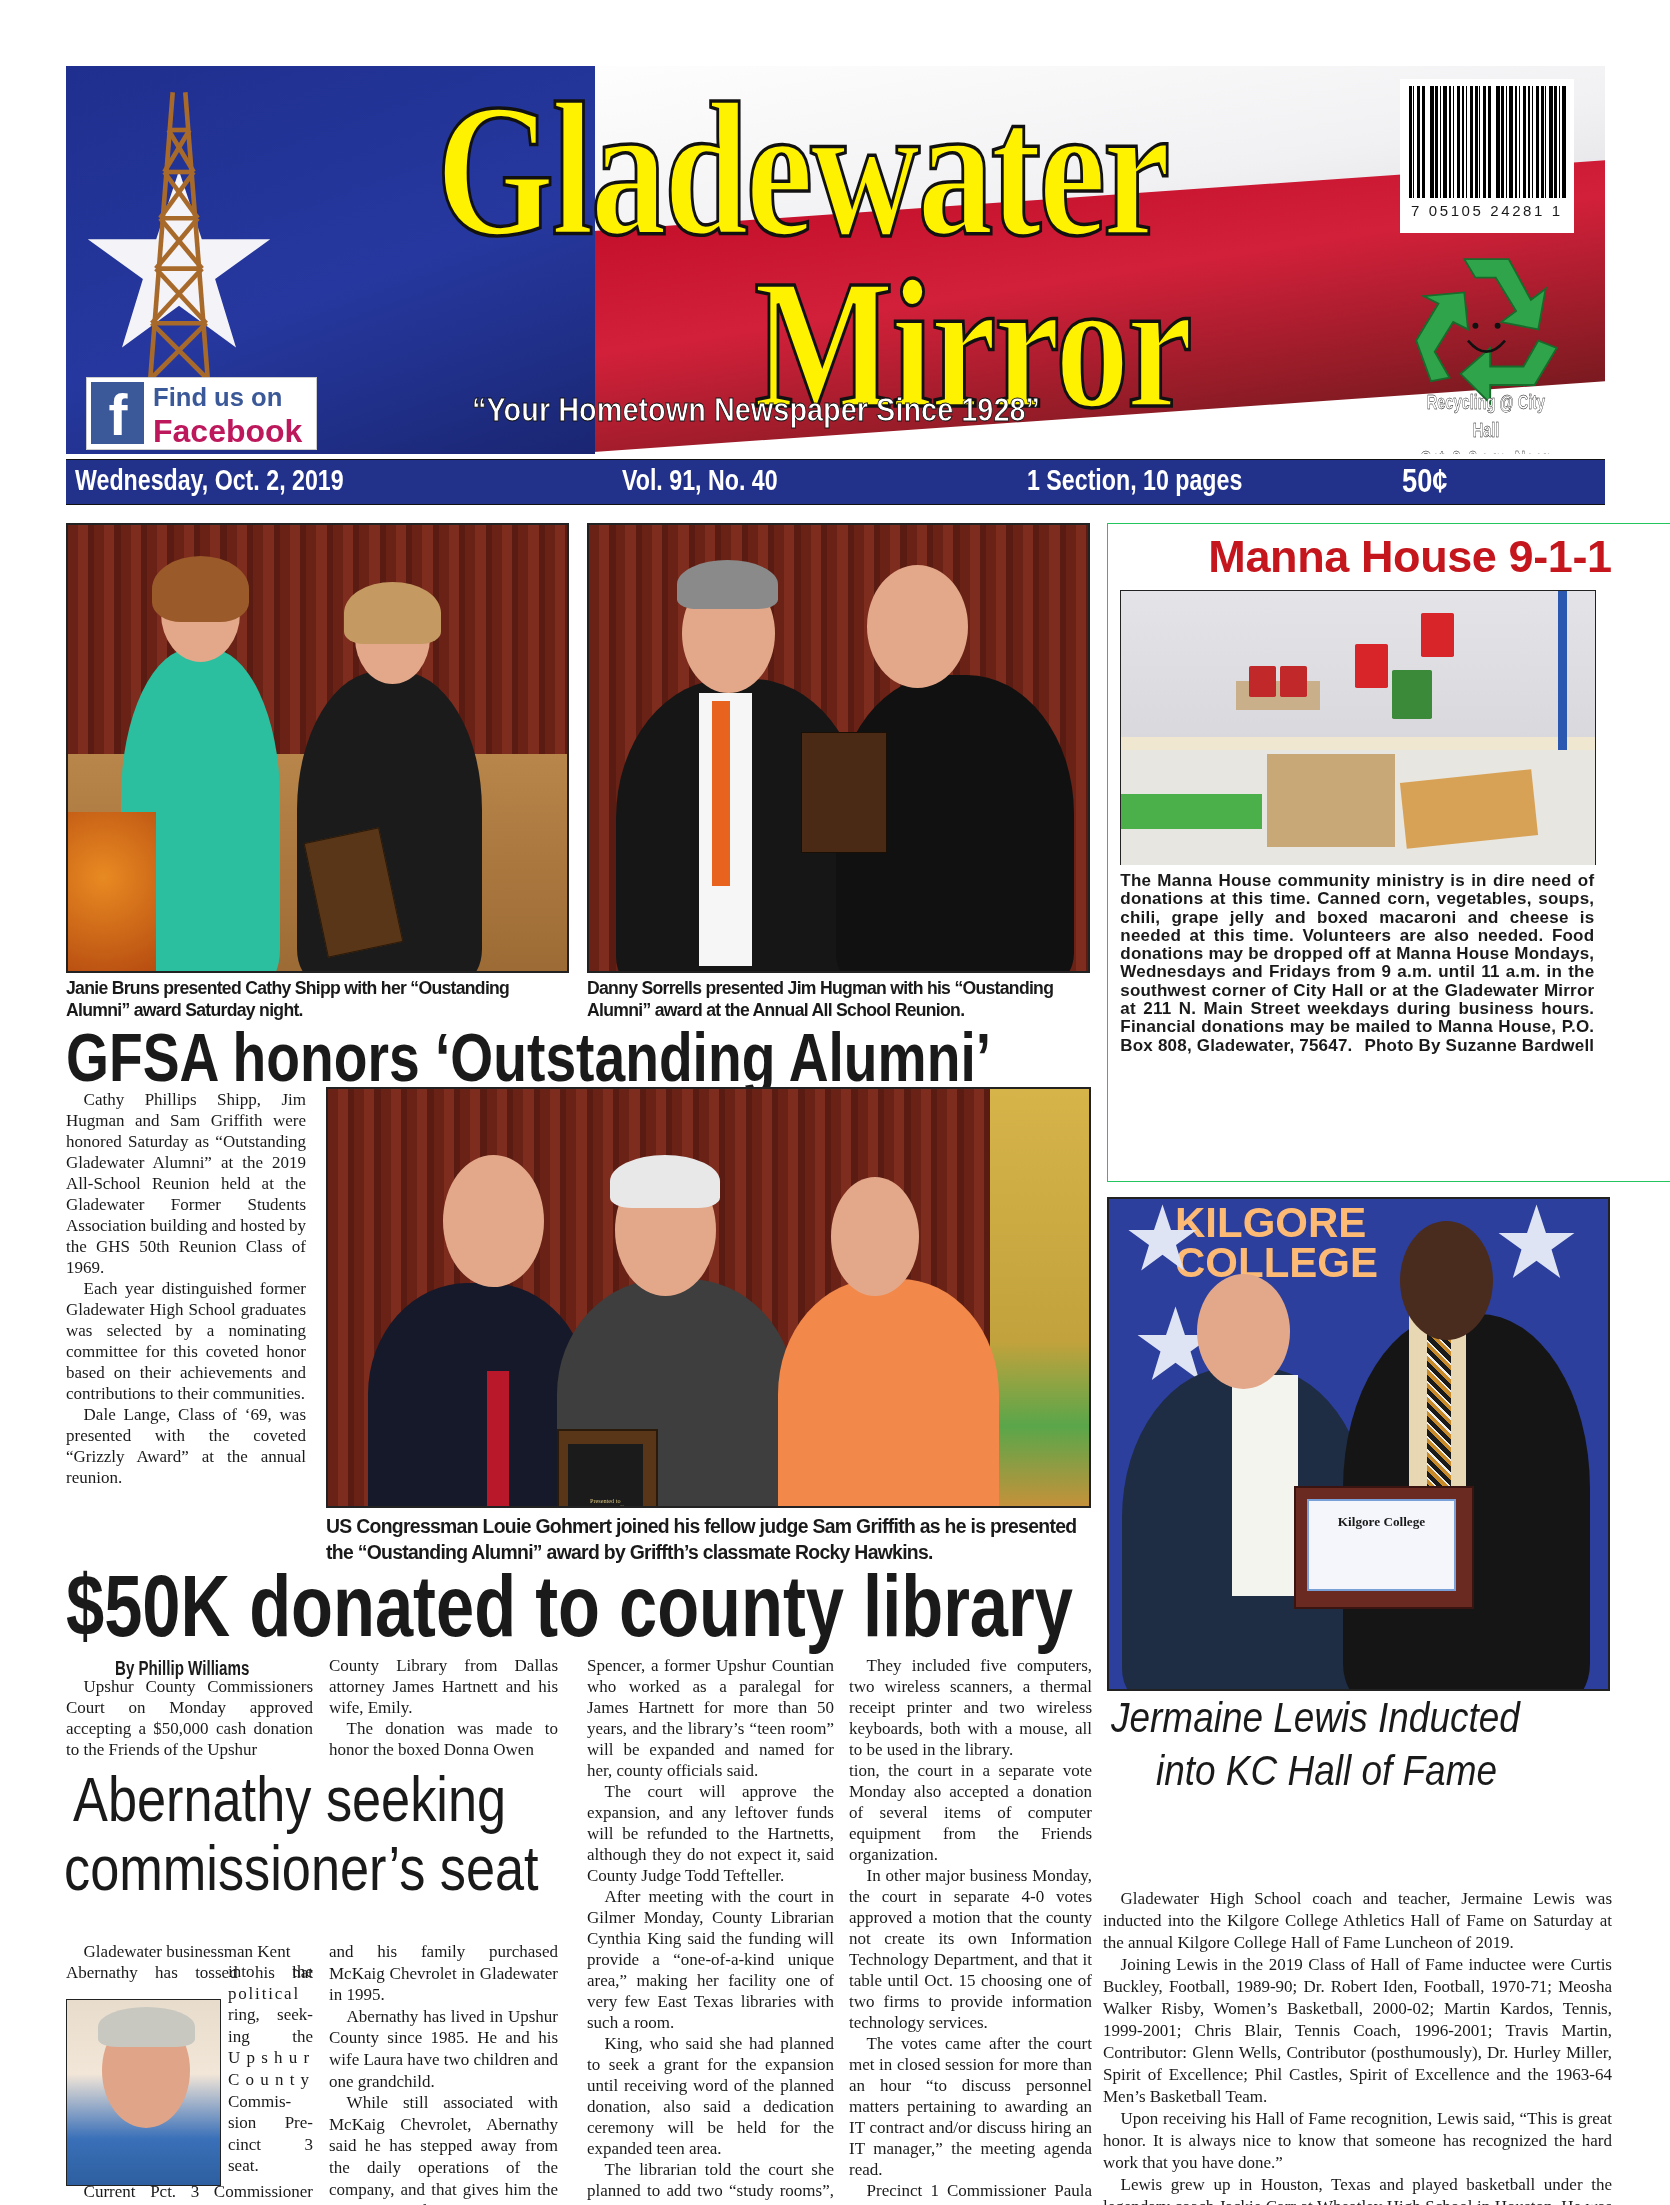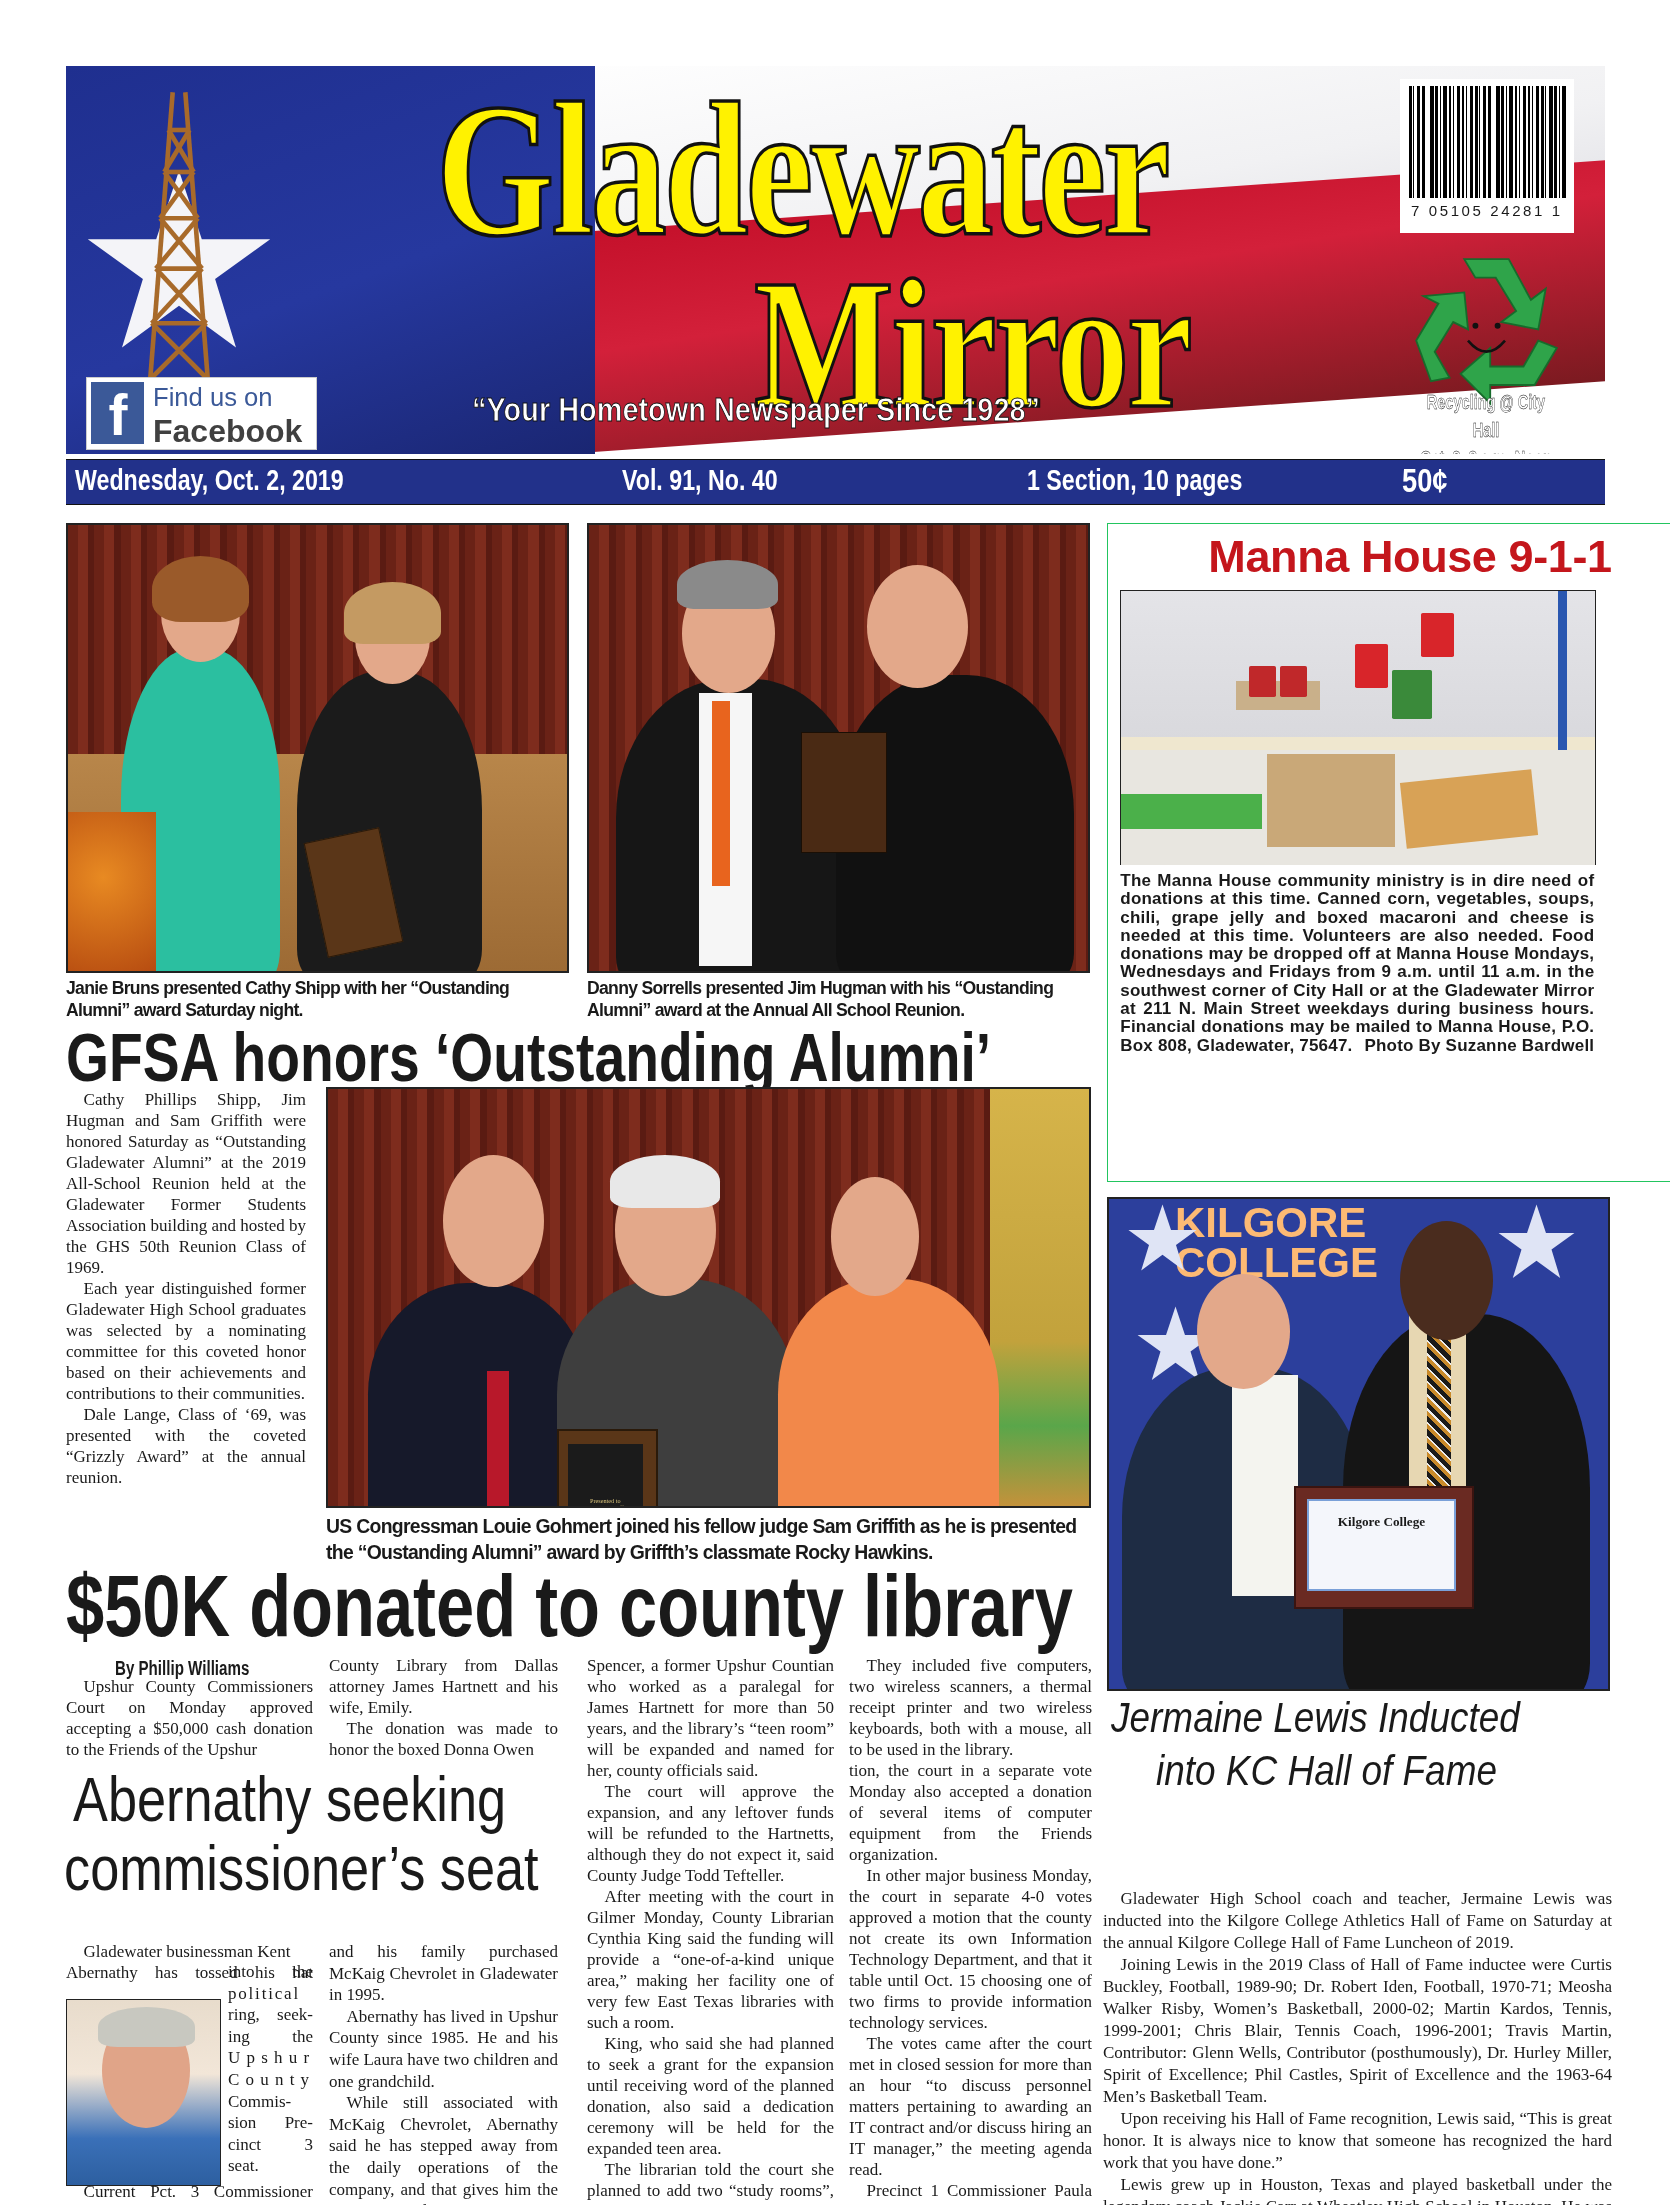--- a/index.html
+++ b/index.html
@@ -19,22 +19,22 @@
   #flag-blue { left:0; top:0; width:529px; height:388px; background:linear-gradient(160deg,#1f2f8f 0%,#26389f 55%,#1a2672 100%); }
   #flag-white { left:397px; top:0; width:1147px; height:190px; background:linear-gradient(170deg,#fff 0%,#f1f1f3 60%,#dcdce2 100%); }
   #flag-red { left:485px; top:168px; width:1059px; height:221px; background:linear-gradient(175deg,#c4102a 0%,#d3203a 40%,#7a1a20 100%); transform:skewY(-4deg); transform-origin:left top; }
   #star { left:17.6px; top:101px; width:190px; height:190px; }
   #derrick { left:71px; top:22px; width:84px; height:357px; }
   #title-1 { left:370px; top:8.8px; font-family:"Liberation Serif", serif; font-weight:bold; font-size:190px; line-height:190px; color:#fff200; -webkit-text-stroke:3.5px #111; letter-spacing:-3.5px; transform:scaleX(0.8); transform-origin:left top; white-space:nowrap; }
   #title-2 { left:688px; top:185px; font-family:"Liberation Serif", serif; font-weight:bold; font-size:185px; line-height:185px; color:#fff200; -webkit-text-stroke:3.5px #111; letter-spacing:-2.6px; transform:scaleX(0.8); transform-origin:left top; white-space:nowrap; }
   #tagline { left:406px; top:324px; font-family:"Liberation Sans", sans-serif; font-weight:bold; font-size:34px; color:#fff; -webkit-text-stroke:0.9px #111; white-space:nowrap; transform:scaleX(0.85); transform-origin:left top; }
   #fb { left:20px; top:311px; width:229px; height:71px; background:#fff; border:0.9px solid #ccc; }
   #fb-logo { left:4.4px; top:4.4px; width:53px; height:62px; background:#3b5998; color:#fff; font-family:"Liberation Sans", sans-serif; font-weight:bold; font-size:57px; line-height:66px; text-align:center; }
-  #fb-line1 { left:66px; top:5.3px; font-family:"Liberation Sans", sans-serif; font-weight:normal; font-size:25.6px; color:#3b5998; }
-  #fb-line2 { left:66px; top:35px; font-family:"Liberation Sans", sans-serif; font-weight:bold; font-size:32px; color:#404040; }
+  #fb-line1 { left:66px; top:5.3px; font-family:"Liberation Sans", sans-serif; font-weight:bold; font-size:25.6px; color:#3b5998; }
+  #fb-line2 { left:66px; top:35px; font-family:"Liberation Sans", sans-serif; font-weight:bold; font-size:32px; color:#be185d; }
   #barcode { left:1334px; top:13.2px; width:174px; height:154px; background:#fff; }
   #barcode-bars { left:8.8px; top:6.6px; width:157px; height:112px;
     background:repeating-linear-gradient(90deg,#000 0 2.6px,#fff 2.6px 4.4px,#000 4.4px 5.3px,#fff 5.3px 8px,#000 8px 11.5px,#fff 11.5px 13.2px); }
   #barcode-num { left:4.4px; top:123px; width:165px; font-family:"Liberation Sans", sans-serif; font-size:15px; text-align:center; letter-spacing:2.6px; }
   #recycle { left:1328px; top:185px; width:185px; height:168px; }
   #recycle-note { left:1332px; top:322px; width:176px; text-align:center; font-family:"Liberation Sans", sans-serif; font-weight:bold; font-size:19.4px; line-height:28px; color:#fff; -webkit-text-stroke:0.4px #000; transform:scaleX(0.75); transform-origin:center top; }
 
   
   #infobar { left:66px; top:459px; width:1539px; height:46px; background:#22318a; border-top:1.8px solid #111; border-bottom:1.8px solid #111; box-sizing:border-box; color:#fff; font-family:"Liberation Sans", sans-serif; font-weight:bold; font-size:29px; }
   #infobar span { position:absolute; top:4.4px; white-space:nowrap; transform:scaleX(0.8); transform-origin:left top; }

